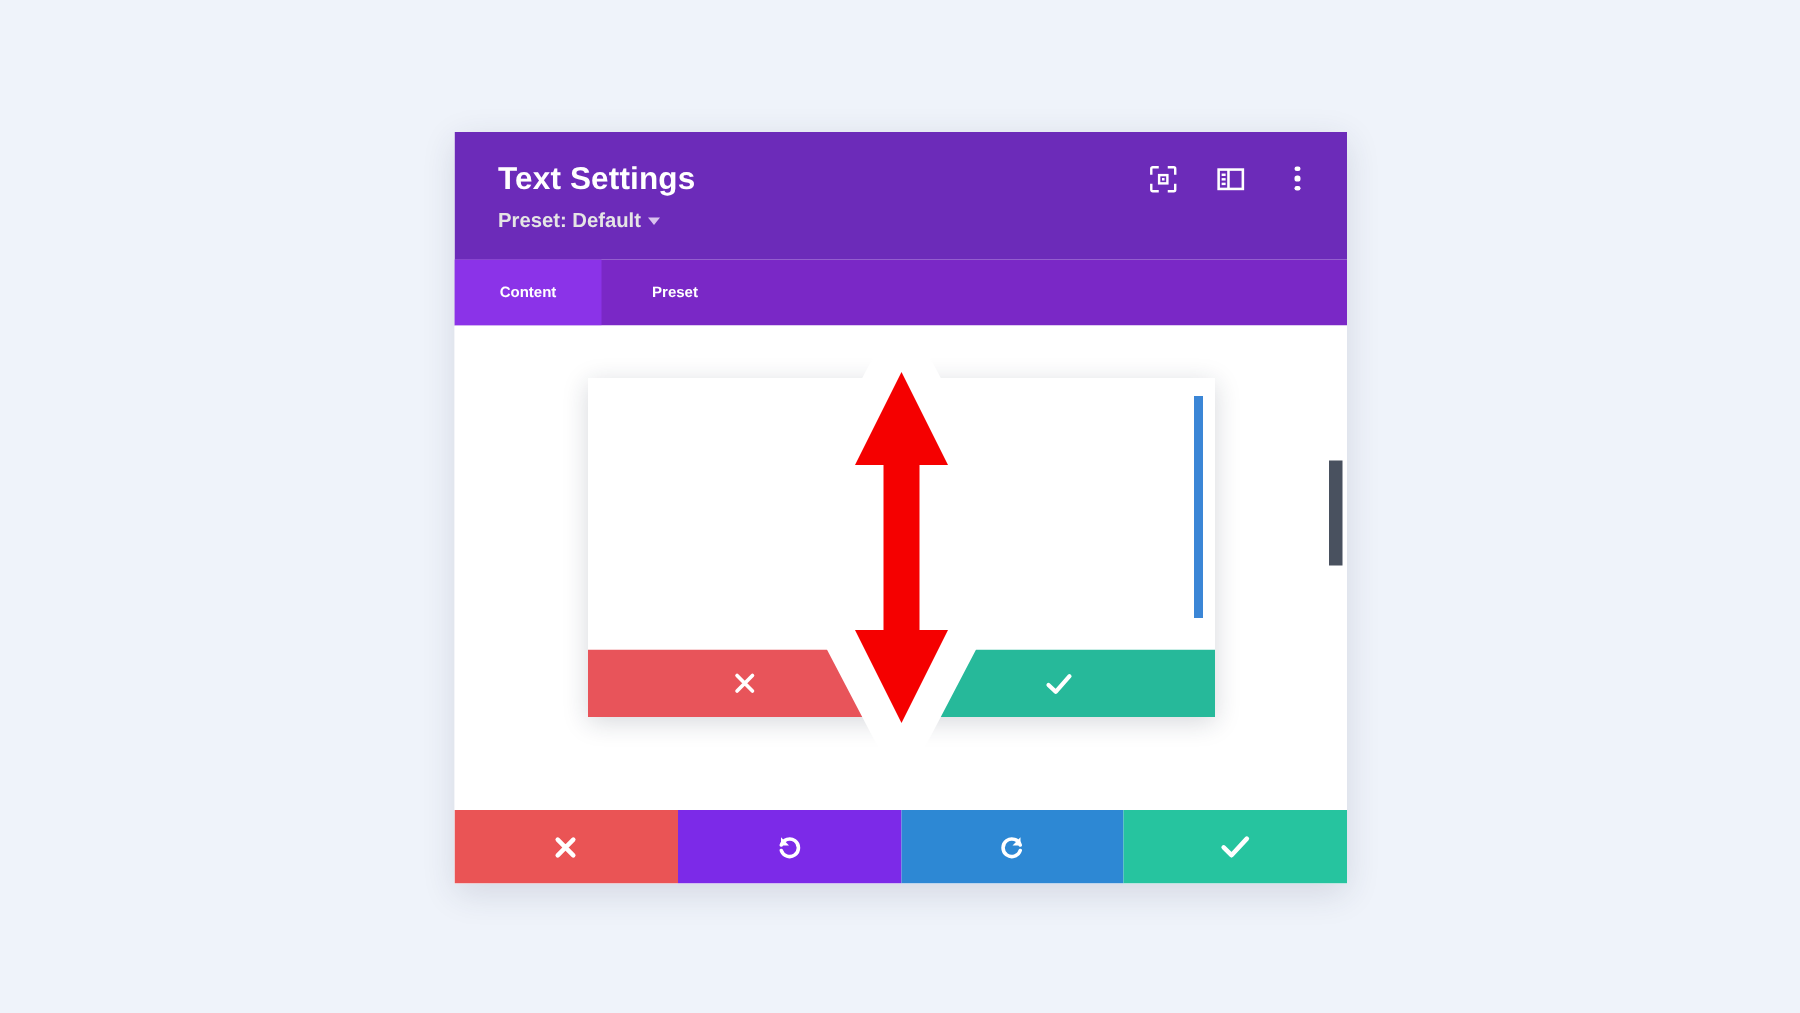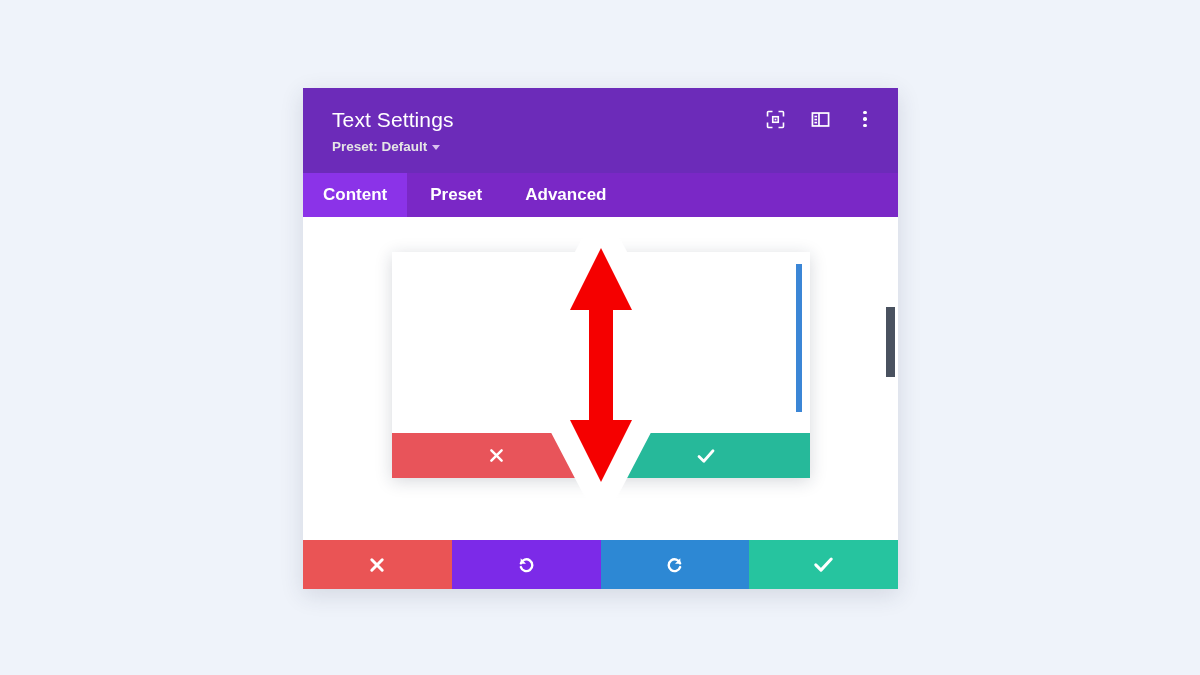--- a/index.html
+++ b/index.html
@@ -36,21 +36,21 @@
     background: #6c2bb9;
     height: 85px;
     padding: 20px 28px 0 29px;
     position: relative;
     flex: 0 0 auto;
   }
 
   .panel-title {
     color: #ffffff;
     font-size: 21px;
-    font-weight: normal;
+    font-weight: bold;
     line-height: 24px;
     letter-spacing: 0.1px;
   }
 
   .panel-preset {
     margin-top: 6px;
     color: #e5e5e5;
     font-size: 13.5px;
     font-weight: bold;
     line-height: 17px;
@@ -111,21 +111,21 @@
     display: flex;
     align-items: stretch;
     flex: 0 0 auto;
   }
 
   .tab {
     display: flex;
     align-items: center;
     justify-content: center;
     color: #ffffff;
-    font-size: 17px;
+    font-size: 10px;
     font-weight: bold;
     cursor: pointer;
     padding: 0 20px;
     min-width: 98px;
   }
 
   .tab.active {
     background: #8b33e8;
   }
 
@@ -272,21 +272,20 @@
             <i></i>
             <i></i>
         </span>
       </div>
     </div>
   </div>
 
   <div class="tabbar">
     <div class="tab active">Content</div>
     <div class="tab">Preset</div>
-    <div class="tab">Advanced</div>
   </div>
 
   <div class="panel-body">
 
     <div class="popup">
       <div class="popup-content">
         <div class="popup-scroll-thumb"></div>
       </div>
       <div class="popup-actions">
         <div class="popup-btn cancel">

